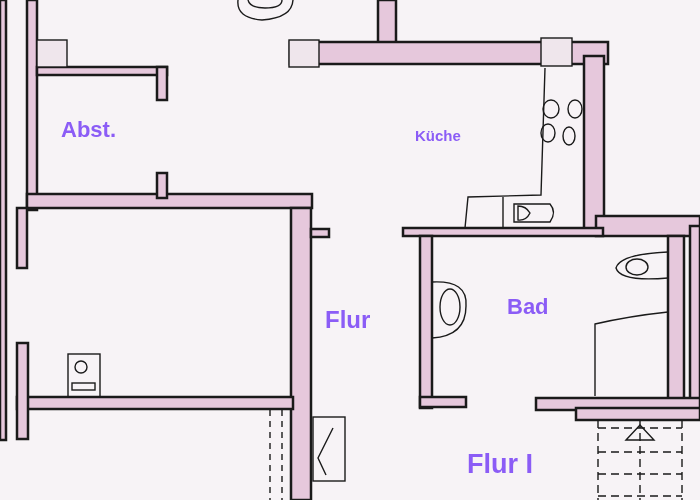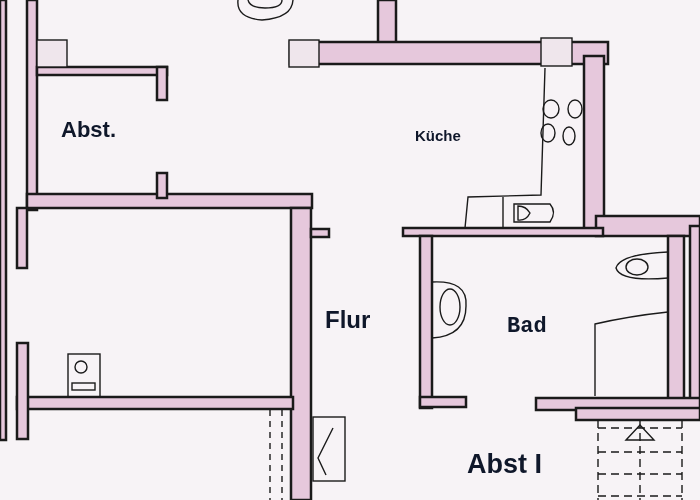--- a/index.html
+++ b/index.html
@@ -1,22 +1,22 @@
 <!DOCTYPE html>
 <html><head>
 <meta charset="utf-8">
 <style>
   html, body { margin:0; padding:0; }
   body { width:700px; height:500px; overflow:hidden; background:#f7f3f6; position:relative; font-family:"Liberation Sans", sans-serif; }
   #plan { position:absolute; left:0; top:0; width:700px; height:500px; }
-  .label { position:absolute; font-weight:bold; color:#0f172a; font-family:"Liberation Sans", sans-serif; white-space:nowrap; }
+  .label { position:absolute; font-weight:bold; color:#8b5cf6; font-family:"Liberation Sans", sans-serif; white-space:nowrap; }
   .lbl-abst { left:61px; top:117px; font-size:22px; }
   .lbl-kueche { left:415px; top:127px; font-size:15px; }
   .lbl-flur { left:325px; top:306px; font-size:24px; }
-  .lbl-bad { left:507px; top:314px; font-size:22px;font-family:Liberation Mono, monospace; }
+  .lbl-bad { left:507px; top:294px; font-size:22px; }
   .lbl-fewo { left:467px; top:449px; font-size:27px; }
 </style>
 </head>
 <body>
 
 <svg id="plan" viewBox="0 0 700 500" xmlns="http://www.w3.org/2000/svg">
   <g fill="#e6c8dc" stroke="#1a1a1a" stroke-width="2.5">
 
     <rect x="0" y="0" width="6" height="440"></rect>
 
@@ -100,13 +100,13 @@
       <line x1="682" y1="420" x2="682" y2="500"></line>
     </g>
     <path d="M626,440 L640,425 L654,440 Z" stroke-dasharray="none"></path>
   </g>
 </svg>
 
 <div class="label lbl-abst">Abst.</div>
 <div class="label lbl-kueche">Küche</div>
 <div class="label lbl-flur">Flur</div>
 <div class="label lbl-bad">Bad</div>
-<div class="label lbl-fewo">Abst I</div>
+<div class="label lbl-fewo">Flur I</div>
 
 </body></html>

